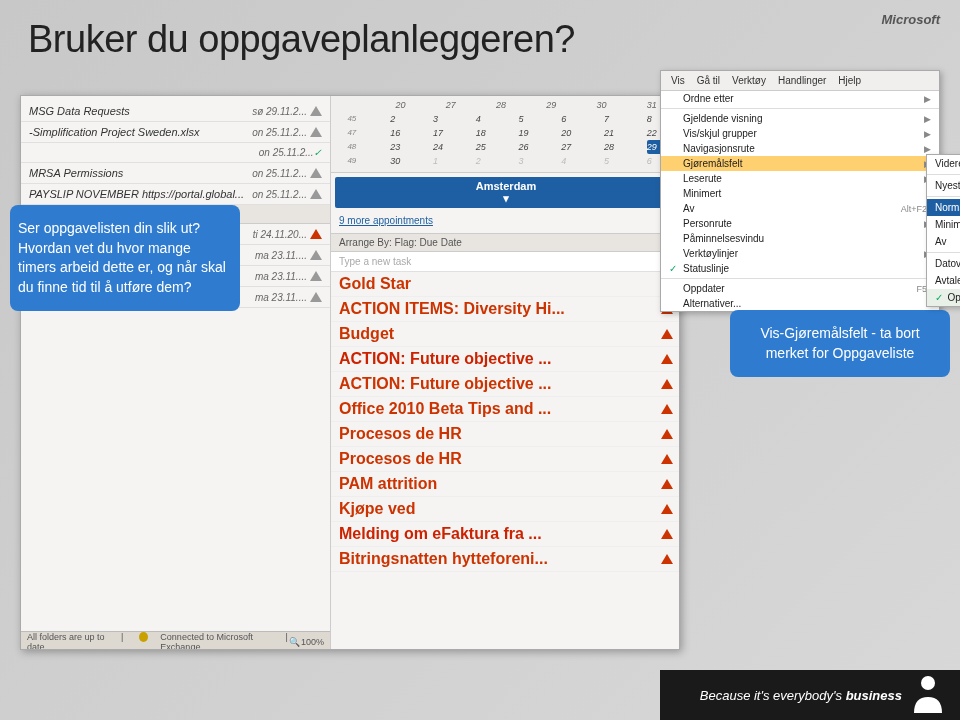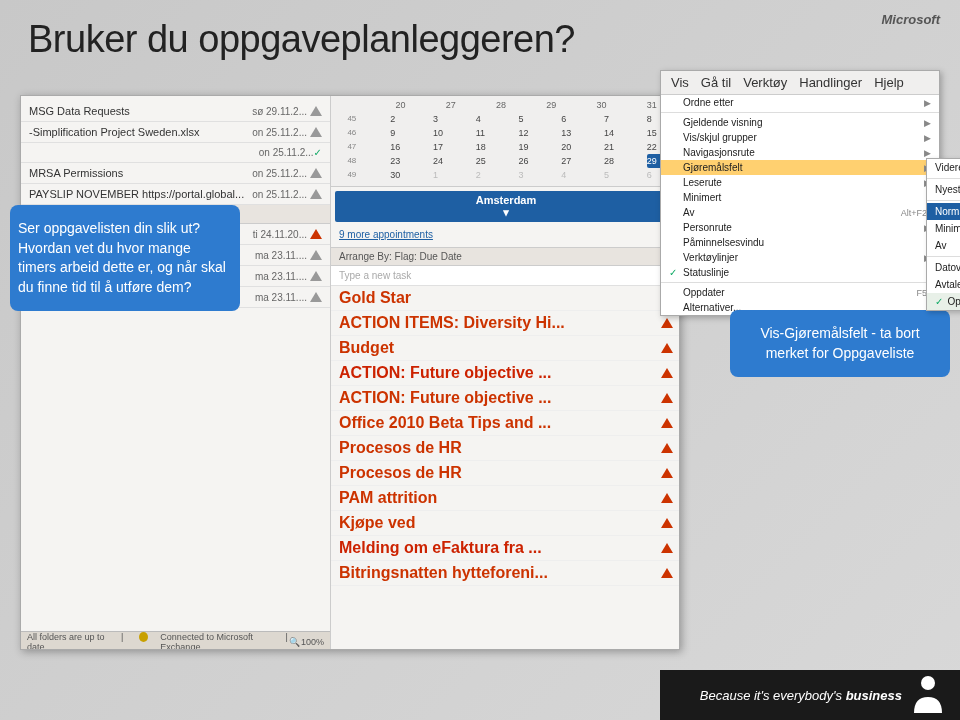--- a/index.html
+++ b/index.html
@@ -61,20 +61,21 @@
       top: 0; left: 0;
       width: 310px;
       height: 555px;
       background: #f5f4f2;
       border-right: 1px solid #ccc;
     }
 
     
     .email-list {
       padding-top: 5px;
+      font-style: italic;
     }
     .email-item {
       padding: 4px 8px;
       border-bottom: 1px solid #e0e0e0;
       display: flex;
       justify-content: space-between;
       align-items: center;
       font-size: 11px;
       color: #333;
     }
@@ -109,20 +110,21 @@
       width: 350px;
       height: 555px;
       background: #f5f4f2;
     }
 
     
     .calendar-grid {
       background: #f0efee;
       padding: 4px;
       border-bottom: 1px solid #ccc;
+      font-style: italic;
     }
     .cal-header-row {
       display: flex;
       font-size: 9px;
       color: #666;
       justify-content: space-around;
       margin-bottom: 2px;
     }
     .cal-row {
       display: flex;
@@ -233,21 +235,21 @@
       font-size: 11px;
     }
     .menu-bar {
       background: #f0efee;
       display: flex;
       border-bottom: 1px solid #ccc;
       padding: 2px 4px;
     }
     .menu-bar-item {
       padding: 2px 6px;
-      font-size: 13px;
+      font-size: 10px;
       color: #333;
       cursor: pointer;
     }
     .menu-section {
       background: white;
     }
     .menu-item-row {
       display: flex;
       align-items: center;
       padding: 2px 8px;
@@ -477,30 +479,20 @@
         <span class="cal-cell" style="color:#888;font-size:8px">45</span>
         <span class="cal-cell">2</span>
         <span class="cal-cell">3</span>
         <span class="cal-cell">4</span>
         <span class="cal-cell">5</span>
         <span class="cal-cell">6</span>
         <span class="cal-cell">7</span>
         <span class="cal-cell">8</span>
       </div>
       <div class="cal-row">
-        <span class="cal-cell" style="color:#888;font-size:8px">46</span>
-        <span class="cal-cell">9</span>
-        <span class="cal-cell">10</span>
-        <span class="cal-cell">11</span>
-        <span class="cal-cell">12</span>
-        <span class="cal-cell">13</span>
-        <span class="cal-cell">14</span>
-        <span class="cal-cell">15</span>
-      </div>
-      <div class="cal-row">
         <span class="cal-cell" style="color:#888;font-size:8px">47</span>
         <span class="cal-cell">16</span>
         <span class="cal-cell">17</span>
         <span class="cal-cell">18</span>
         <span class="cal-cell">19</span>
         <span class="cal-cell">20</span>
         <span class="cal-cell">21</span>
         <span class="cal-cell">22</span>
       </div>
       <div class="cal-row">

